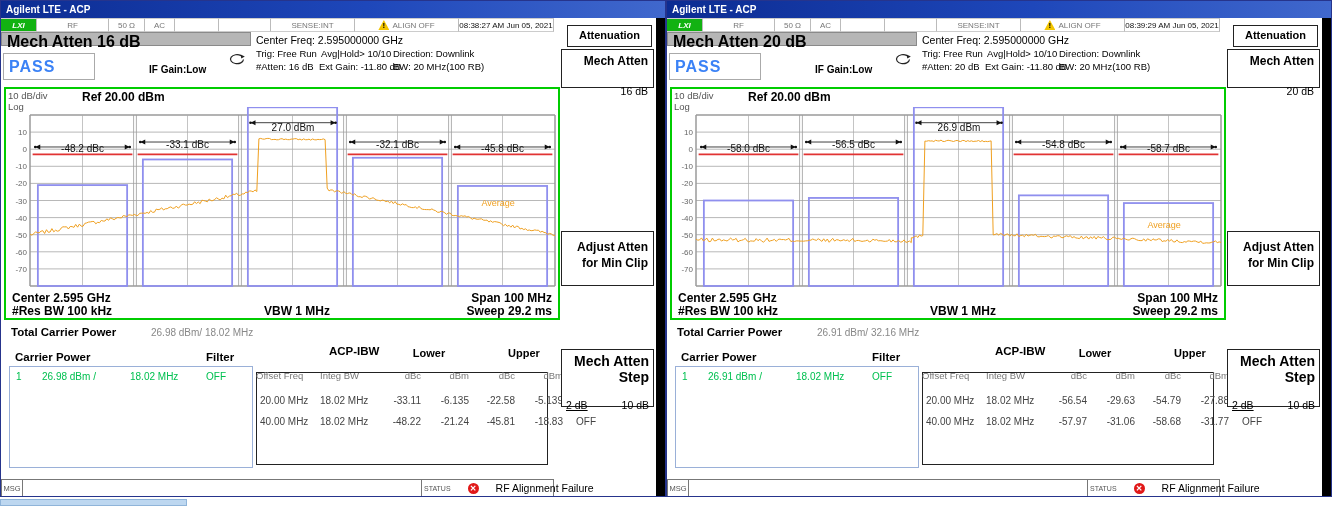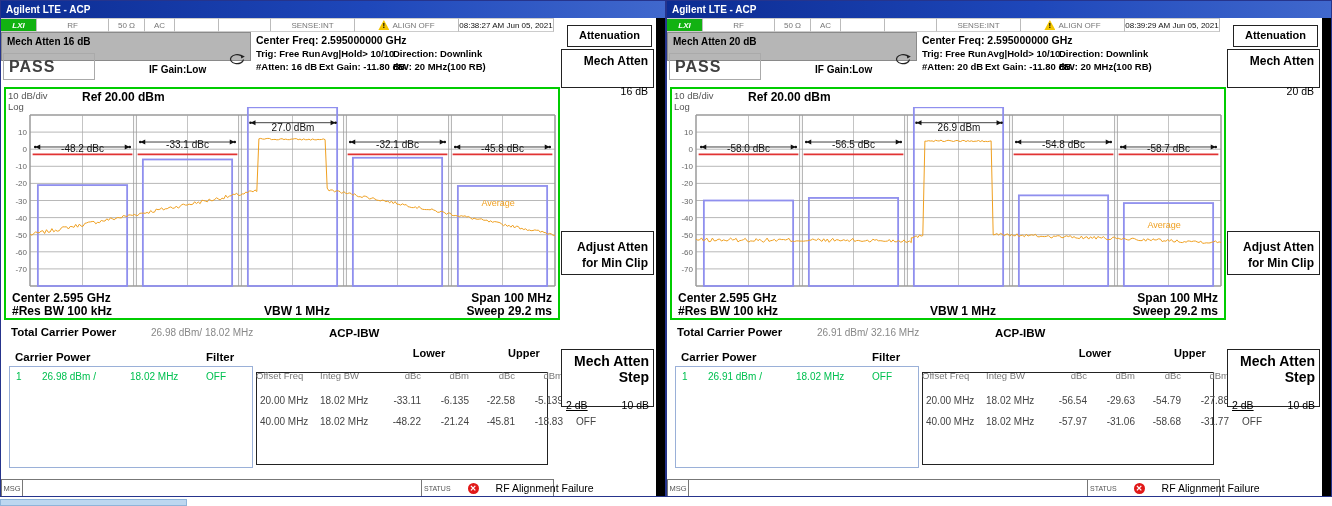--- a/index.html
+++ b/index.html
@@ -6,40 +6,40 @@
   #stage{position:relative;width:1332px;height:506px;background:#fff;font-family:"Liberation Sans",sans-serif;color:#000;overflow:hidden;}
   .screen{position:absolute;top:0;width:666px;height:497px;background:#fff;overflow:hidden;border:1px solid #26348c;box-sizing:border-box;}
   .titlebar{position:absolute;left:0;top:0;width:100%;height:17px;background:linear-gradient(90deg,#0c2c92,#1e47ba 55%,#4068cd);color:#fff;font-size:10px;font-weight:bold;line-height:17px;padding-left:5px;box-sizing:border-box;}
   .statusrow{position:absolute;left:0;top:17px;width:553px;height:14px;display:flex;font-size:8px;color:#777;}
   .cell{border-right:1px solid #bbb;border-top:1px solid #ccc;border-bottom:1px solid #ccc;height:100%;display:flex;align-items:center;justify-content:center;box-sizing:border-box;white-space:nowrap;}
   .w-lxi{width:36px;background:#12b212;color:#fff;font-weight:bold;font-style:italic;}
   .w-rf{width:72px}.w-z{width:36px}.w-ac{width:30px}.w-b1{width:44px}.w-b2{width:52px}.w-sense{width:84px}
   .w-align{width:104px;gap:3px}.w-date{width:95px;color:#111;}
   .warn{display:inline-block;width:11px;height:10px;background:#f2c500;clip-path:polygon(50% 0,100% 100%,0 100%);color:#000;font-size:8px;font-weight:bold;text-align:center;line-height:12px;}
   .warn::after{content:"!";}
-  .measbar{position:absolute;left:0;top:31px;width:250px;height:29px;background:#b6b6b6;border:1px solid #8a8a8a;font-size:10px;font-weight:bold;line-height:17px;padding-left:5px;box-sizing:border-box;}
-  .passbox{position:absolute;left:2px;top:52px;width:92px;height:27px;border:1px solid #aaa;font-size:16px;font-weight:bold;color:#404040;line-height:25px;padding-left:5px;letter-spacing:1px;box-sizing:border-box;}
+  .measbar{position:absolute;left:0;top:31px;width:250px;height:14px;background:#b6b6b6;border:1px solid #8a8a8a;font-size:16px;font-weight:bold;line-height:17px;padding-left:5px;box-sizing:border-box;}
+  .passbox{position:absolute;left:2px;top:52px;width:92px;height:27px;border:1px solid #aaa;font-size:16px;font-weight:bold;color:#3b82f6;line-height:25px;padding-left:5px;letter-spacing:1px;box-sizing:border-box;}
   .ifgain{position:absolute;left:148px;top:63px;font-size:10px;font-weight:bold;}
   .loopicon{position:absolute;left:226px;top:52px;}
-  .inf{position:absolute;font-size:9.5px;font-weight:bold;white-space:nowrap;}
+  .inf{position:absolute;font-size:9.5px;font-weight:normal;white-space:nowrap;}
   .i-cf{left:255px;top:33px;font-size:10.5px;}
   .i-trig{left:255px;top:47px}.i-avg{left:320px;top:47px}.i-dir{left:392px;top:47px}
   .i-att{left:255px;top:60px}.i-ext{left:318px;top:60px}.i-bw{left:392px;top:60px}
   .greenbox{position:absolute;left:3px;top:86px;width:552px;height:229px;border:2px solid #00cc00;}
   .dbdiv{position:absolute;left:2px;top:1px;font-size:9.5px;color:#555;}
   .loglbl{position:absolute;left:2px;top:12px;font-size:9.5px;color:#555;}
   .reflbl{position:absolute;left:76px;top:1px;font-size:12px;font-weight:bold;}
   .spectrum-svg{position:absolute;left:0;top:18px;font-family:"Liberation Sans",sans-serif;}
   .specrow{position:absolute;left:0;width:100%;height:13px;font-size:12px;font-weight:bold;box-sizing:border-box;padding:0 6px;}
   .r1{top:202px}.r2{top:215px}
   .specrow .mid{position:absolute;left:258px;}
   .specrow .right{position:absolute;right:6px;}
   .tcp-label{position:absolute;left:10px;top:325px;font-size:11.5px;font-weight:bold;}
   .tcp-value{position:absolute;left:150px;top:326px;font-size:10px;color:#888;}
-  .tcp-mode{position:absolute;left:328px;top:326px;font-size:11.5px;font-weight:bold;text-align:right;}
+  .tcp-mode{position:absolute;left:328px;top:344px;font-size:11.5px;font-weight:bold;text-align:right;}
   .cp-h{position:absolute;left:14px;top:350px;font-size:11.5px;font-weight:bold;}
   .cp-f{position:absolute;left:205px;top:350px;font-size:11.5px;font-weight:bold;}
   .carrierbox{position:absolute;left:8px;top:365px;width:242px;height:100px;border:1px solid #9ab0d8;}
   .crow{position:absolute;left:6px;top:4px;display:grid;grid-template-columns:26px 88px 76px 36px;font-size:10px;color:#00c050;width:230px;}
   .offgrid{position:absolute;left:255px;top:346px;width:292px;display:grid;grid-template-columns:54px 56px 38px 38px 36px 38px 28px;grid-auto-rows:13px;font-size:10px;color:#444;gap:10px;}
   .offgrid .gh{font-weight:bold;color:#000;font-size:11px;text-align:center;}
   .gh-lower{grid-column:3/5;grid-row:1}.gh-upper{grid-column:5/7;grid-row:1}
   .offgrid .ch{color:#777;font-size:9.5px;}
   .num{text-align:right;padding-right:3px;}
   .gr2{grid-row:2}.gr3{grid-row:3;padding-top:2px}.gr4{grid-row:4}
@@ -51,21 +51,21 @@
   .statusarea{width:132px;display:flex;align-items:center;gap:17px;border:1px solid #777;border-left:none;padding:0 2px;box-sizing:border-box;}
   .statuslbl{font-size:7px;color:#555;}
   .erricon{width:11px;height:11px;border-radius:50%;background:#e11818;color:#fff;font-size:8px;line-height:11px;text-align:center;font-weight:bold;flex:0 0 11px;}
   .erricon::after{content:"\2715";}
   .statustext{font-size:10.5px;color:#000;white-space:nowrap;}
   .softkey{position:absolute;left:560px;width:93px;border:1.5px solid #222;box-sizing:border-box;background:#fff;text-align:right;}
   .sk-menu{position:absolute;left:566px;top:24px;width:85px;height:22px;border:1.5px solid #222;box-sizing:border-box;text-align:center;font-size:11px;font-weight:bold;line-height:19px;background:#fff;}
   .sk-mech{top:48px;height:39px;padding:4px 5px;}
   .sk-label{font-size:12px;font-weight:bold;display:block;}
   .sk-value{font-size:10.5px;display:block;margin-top:17px;}
-  .sk-adjust{top:230px;height:44px;padding:8px 5px;font-size:12px;font-weight:bold;line-height:1.3;}
+  .sk-adjust{top:230px;height:55px;padding:8px 5px;font-size:12px;font-weight:bold;line-height:1.3;}
   .sk-step{top:348px;height:58px;padding:3px 4px;}
   .sk-step-label{font-size:14px;font-weight:bold;display:block;}
   .sk-step-row{display:flex;justify-content:space-between;font-size:10.5px;margin-top:14px;}
   .sk-step-active{text-decoration:underline;}
   .bezel{position:absolute;left:655px;top:17px;width:11px;height:480px;background:#000;}
   .fragment{position:absolute;left:0;top:499px;width:187px;height:7px;background:#bdd7f0;border:1px solid #8fb4d9;box-sizing:border-box;}
 </style>
 </head>
 <body>
 

